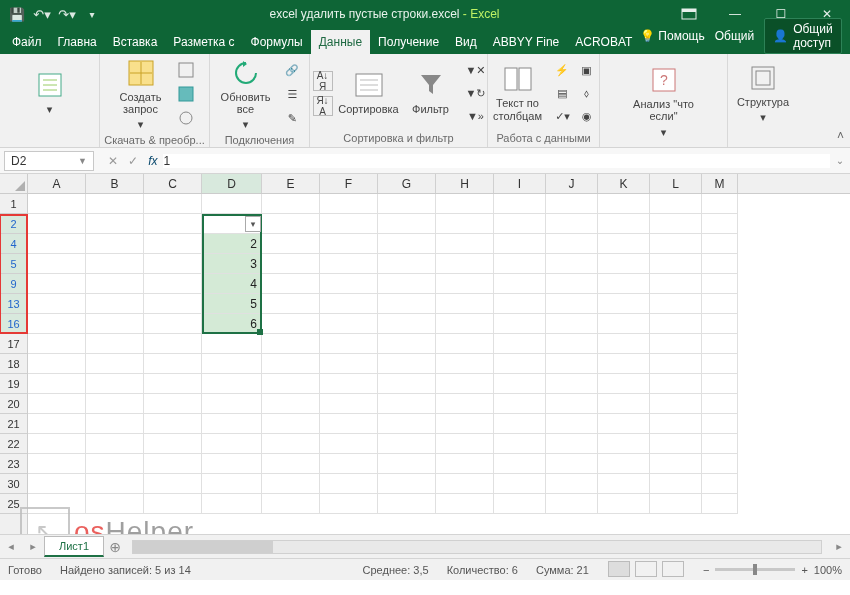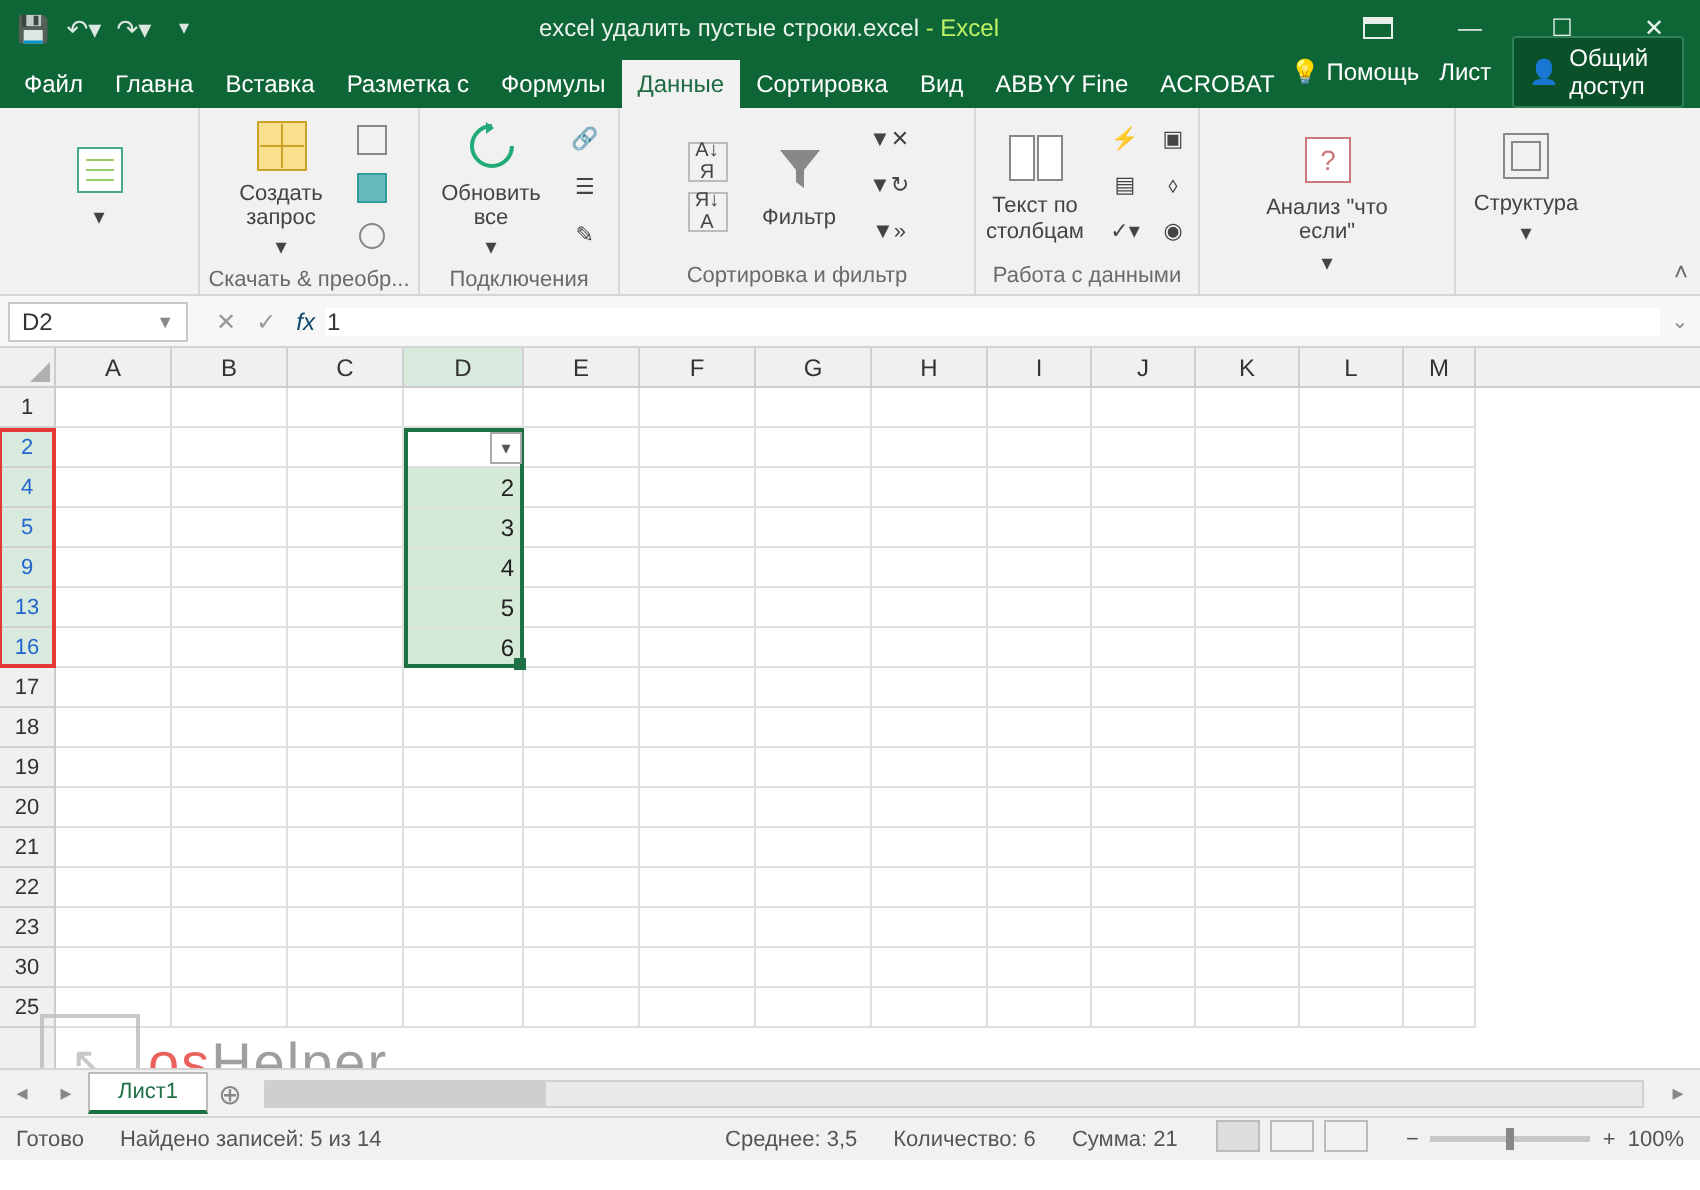--- a/index.html
+++ b/index.html
@@ -96,28 +96,28 @@
 </div>
 
 <div class="tabs">
   <div id="tabrow" style="display:flex">
       <div class="tab">Файл</div>
       <div class="tab">Главна</div>
       <div class="tab">Вставка</div>
       <div class="tab">Разметка с</div>
       <div class="tab">Формулы</div>
       <div class="tab active">Данные</div>
-      <div class="tab">Сортировка</div>
+      <div class="tab">Получение</div>
       <div class="tab">Вид</div>
       <div class="tab">ABBYY Fine</div>
       <div class="tab">ACROBAT</div>
     </div>
   <div class="right">
     <span style="display:flex;gap:3px">💡 <span>Помощь</span></span>
-    <span>Лист</span>
+    <span>Общий</span>
     <span class="share">👤 <span>Общий доступ</span></span>
   </div>
 </div>
 
 <div class="ribbon">
   <div class="grp" style="width:100px">
     <div class="grpbody">
         <div class="rbtn"><div class="ricon">
             <svg width="30" height="30">
               <rect x="4" y="4" width="22" height="22" fill="#fff" stroke="#4a8"></rect>
@@ -188,20 +188,29 @@
   <div class="grp" style="width:178px">
     <div class="grpbody">
       <div style="display:flex;flex-direction:column;gap:1px">
         <div class="rbtn small">
             <div class="ricon sm" style="font-size:10px;border:1px solid #bbb;width:20px;height:20px">А↓<br>Я</div>
           </div>
         <div class="rbtn small">
             <div class="ricon sm" style="font-size:10px;border:1px solid #bbb;width:20px;height:20px">Я↓<br>А</div>
           </div>
       </div>
+      <div class="rbtn">
+          <div class="ricon">
+            <svg width="30" height="26">
+              <rect x="2" y="2" width="26" height="22" fill="#fff" stroke="#888"></rect>
+              <path d="M6 8h18M6 13h18M6 18h18" stroke="#bbb"></path>
+            </svg>
+          </div>
+          <span>Сортировка</span>
+        </div>
       <div class="rbtn">
           <div class="ricon">
             <svg width="28" height="28">
               <path d="M4 4h20l-8 10v9l-4-3v-6z" fill="#888"></path>
             </svg>
           </div>
           <span>Фильтр</span>
         </div>
       <div style="display:flex;flex-direction:column;gap:1px">
         <div class="rbtn small">

